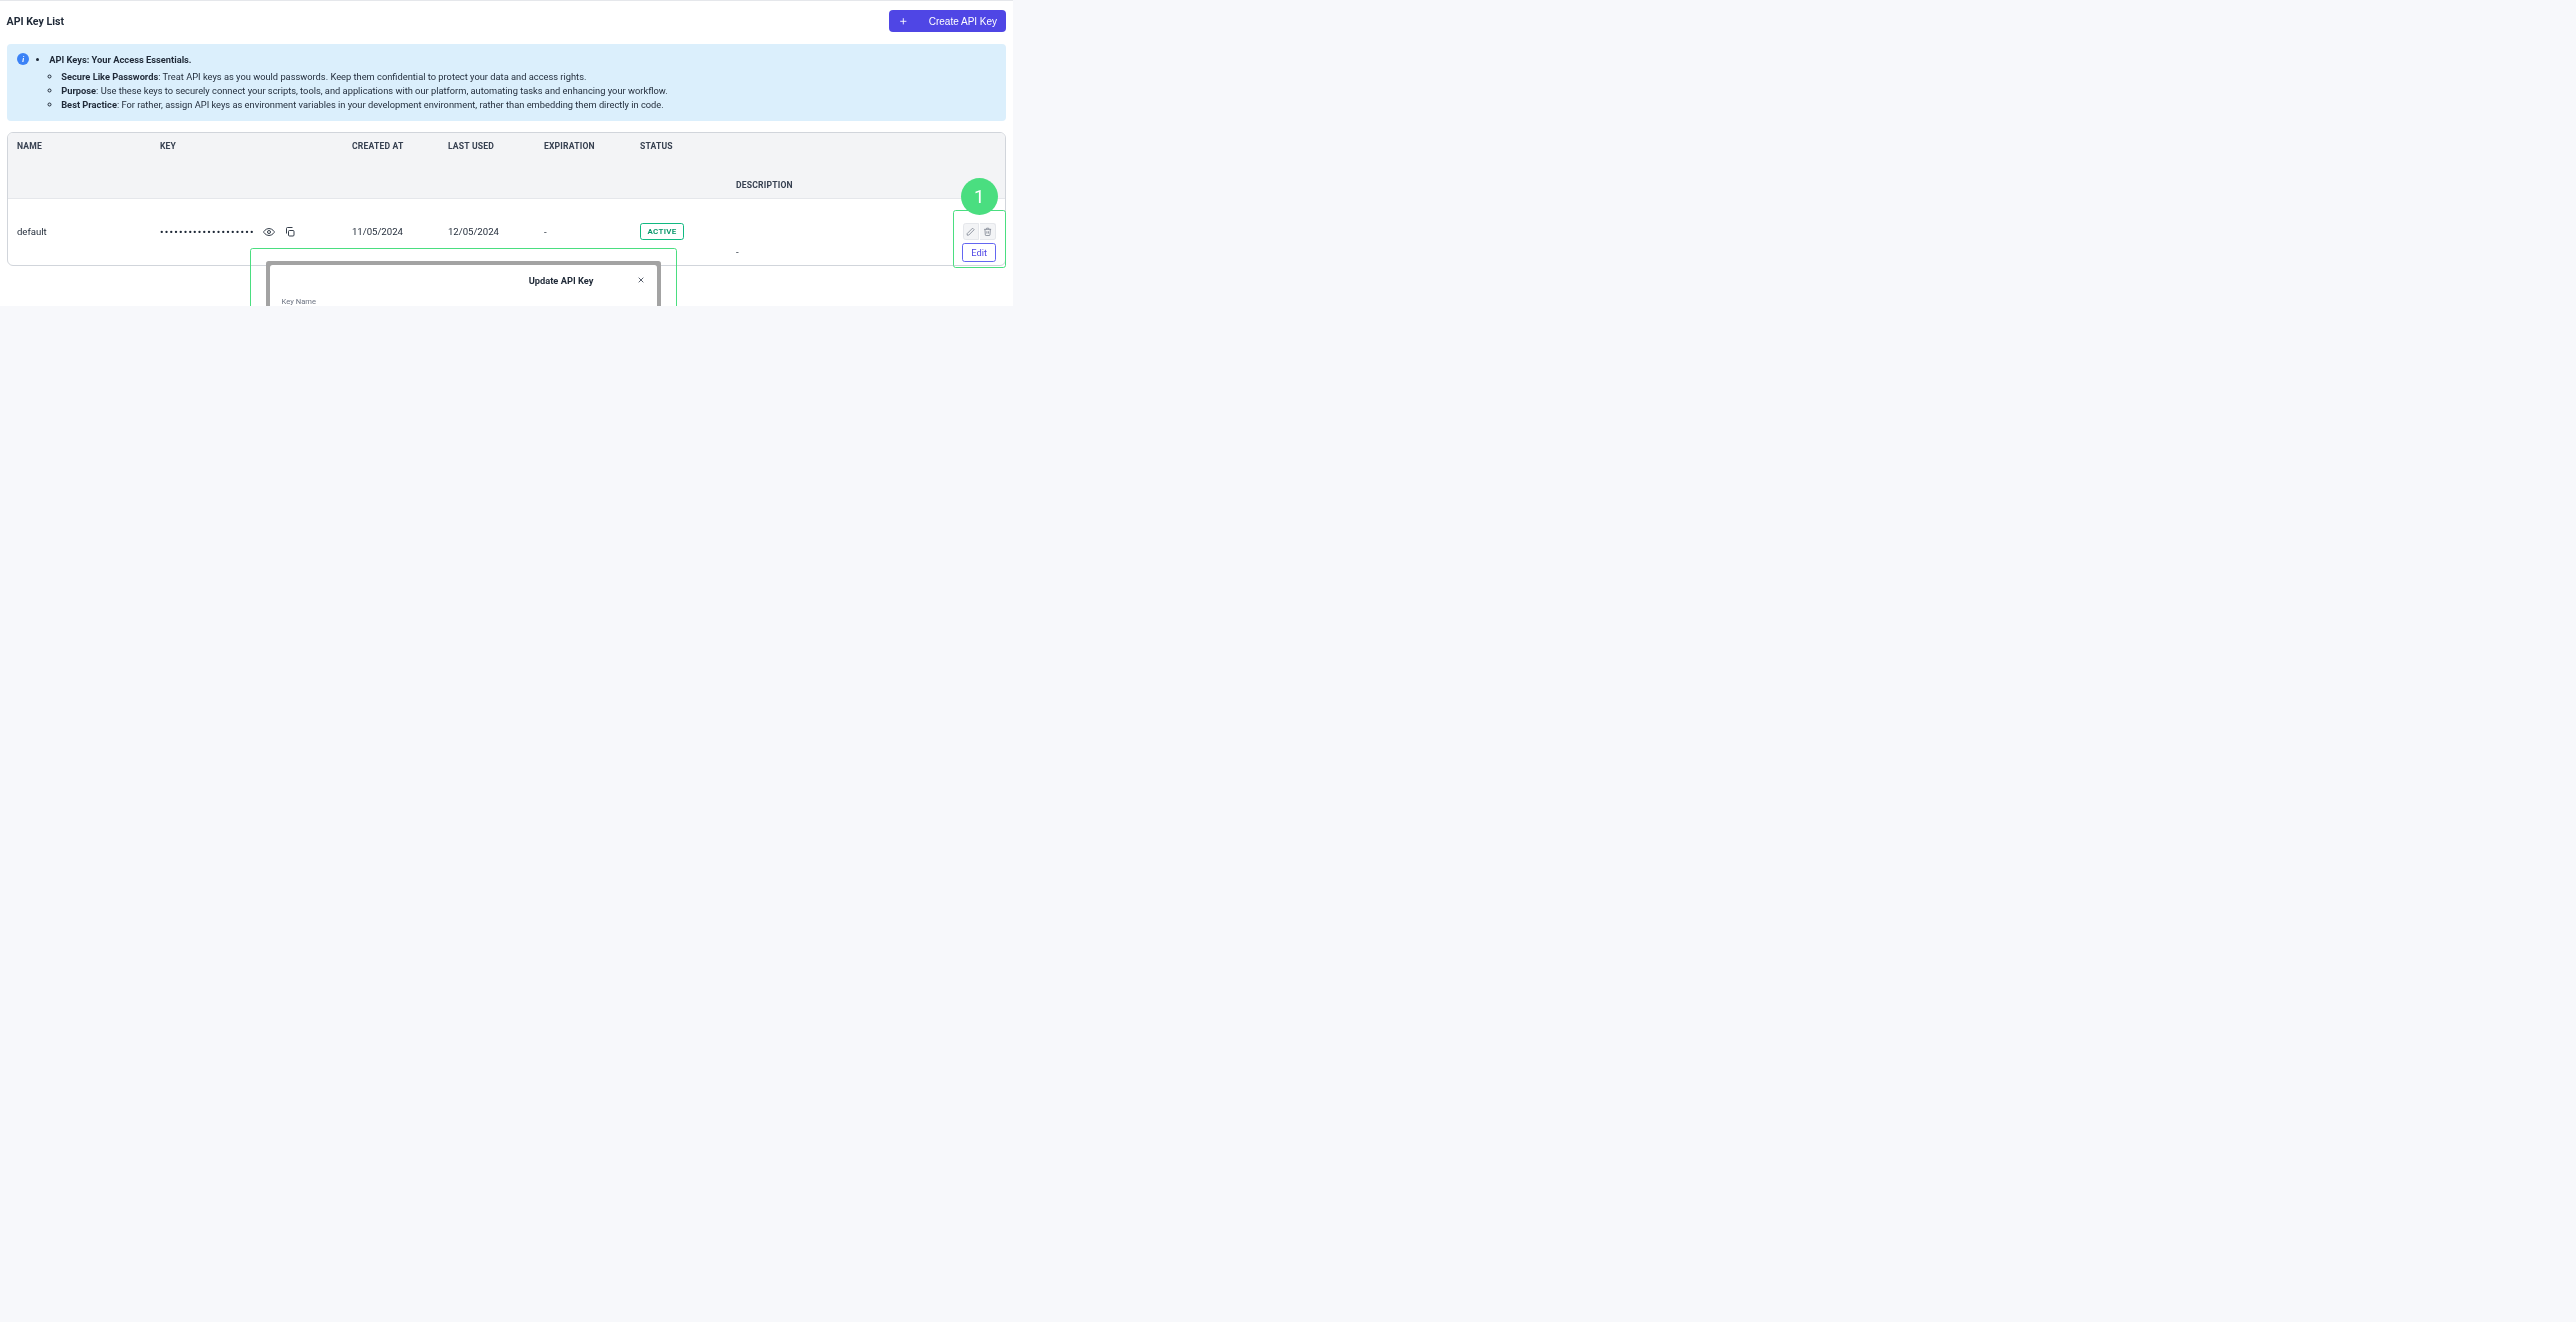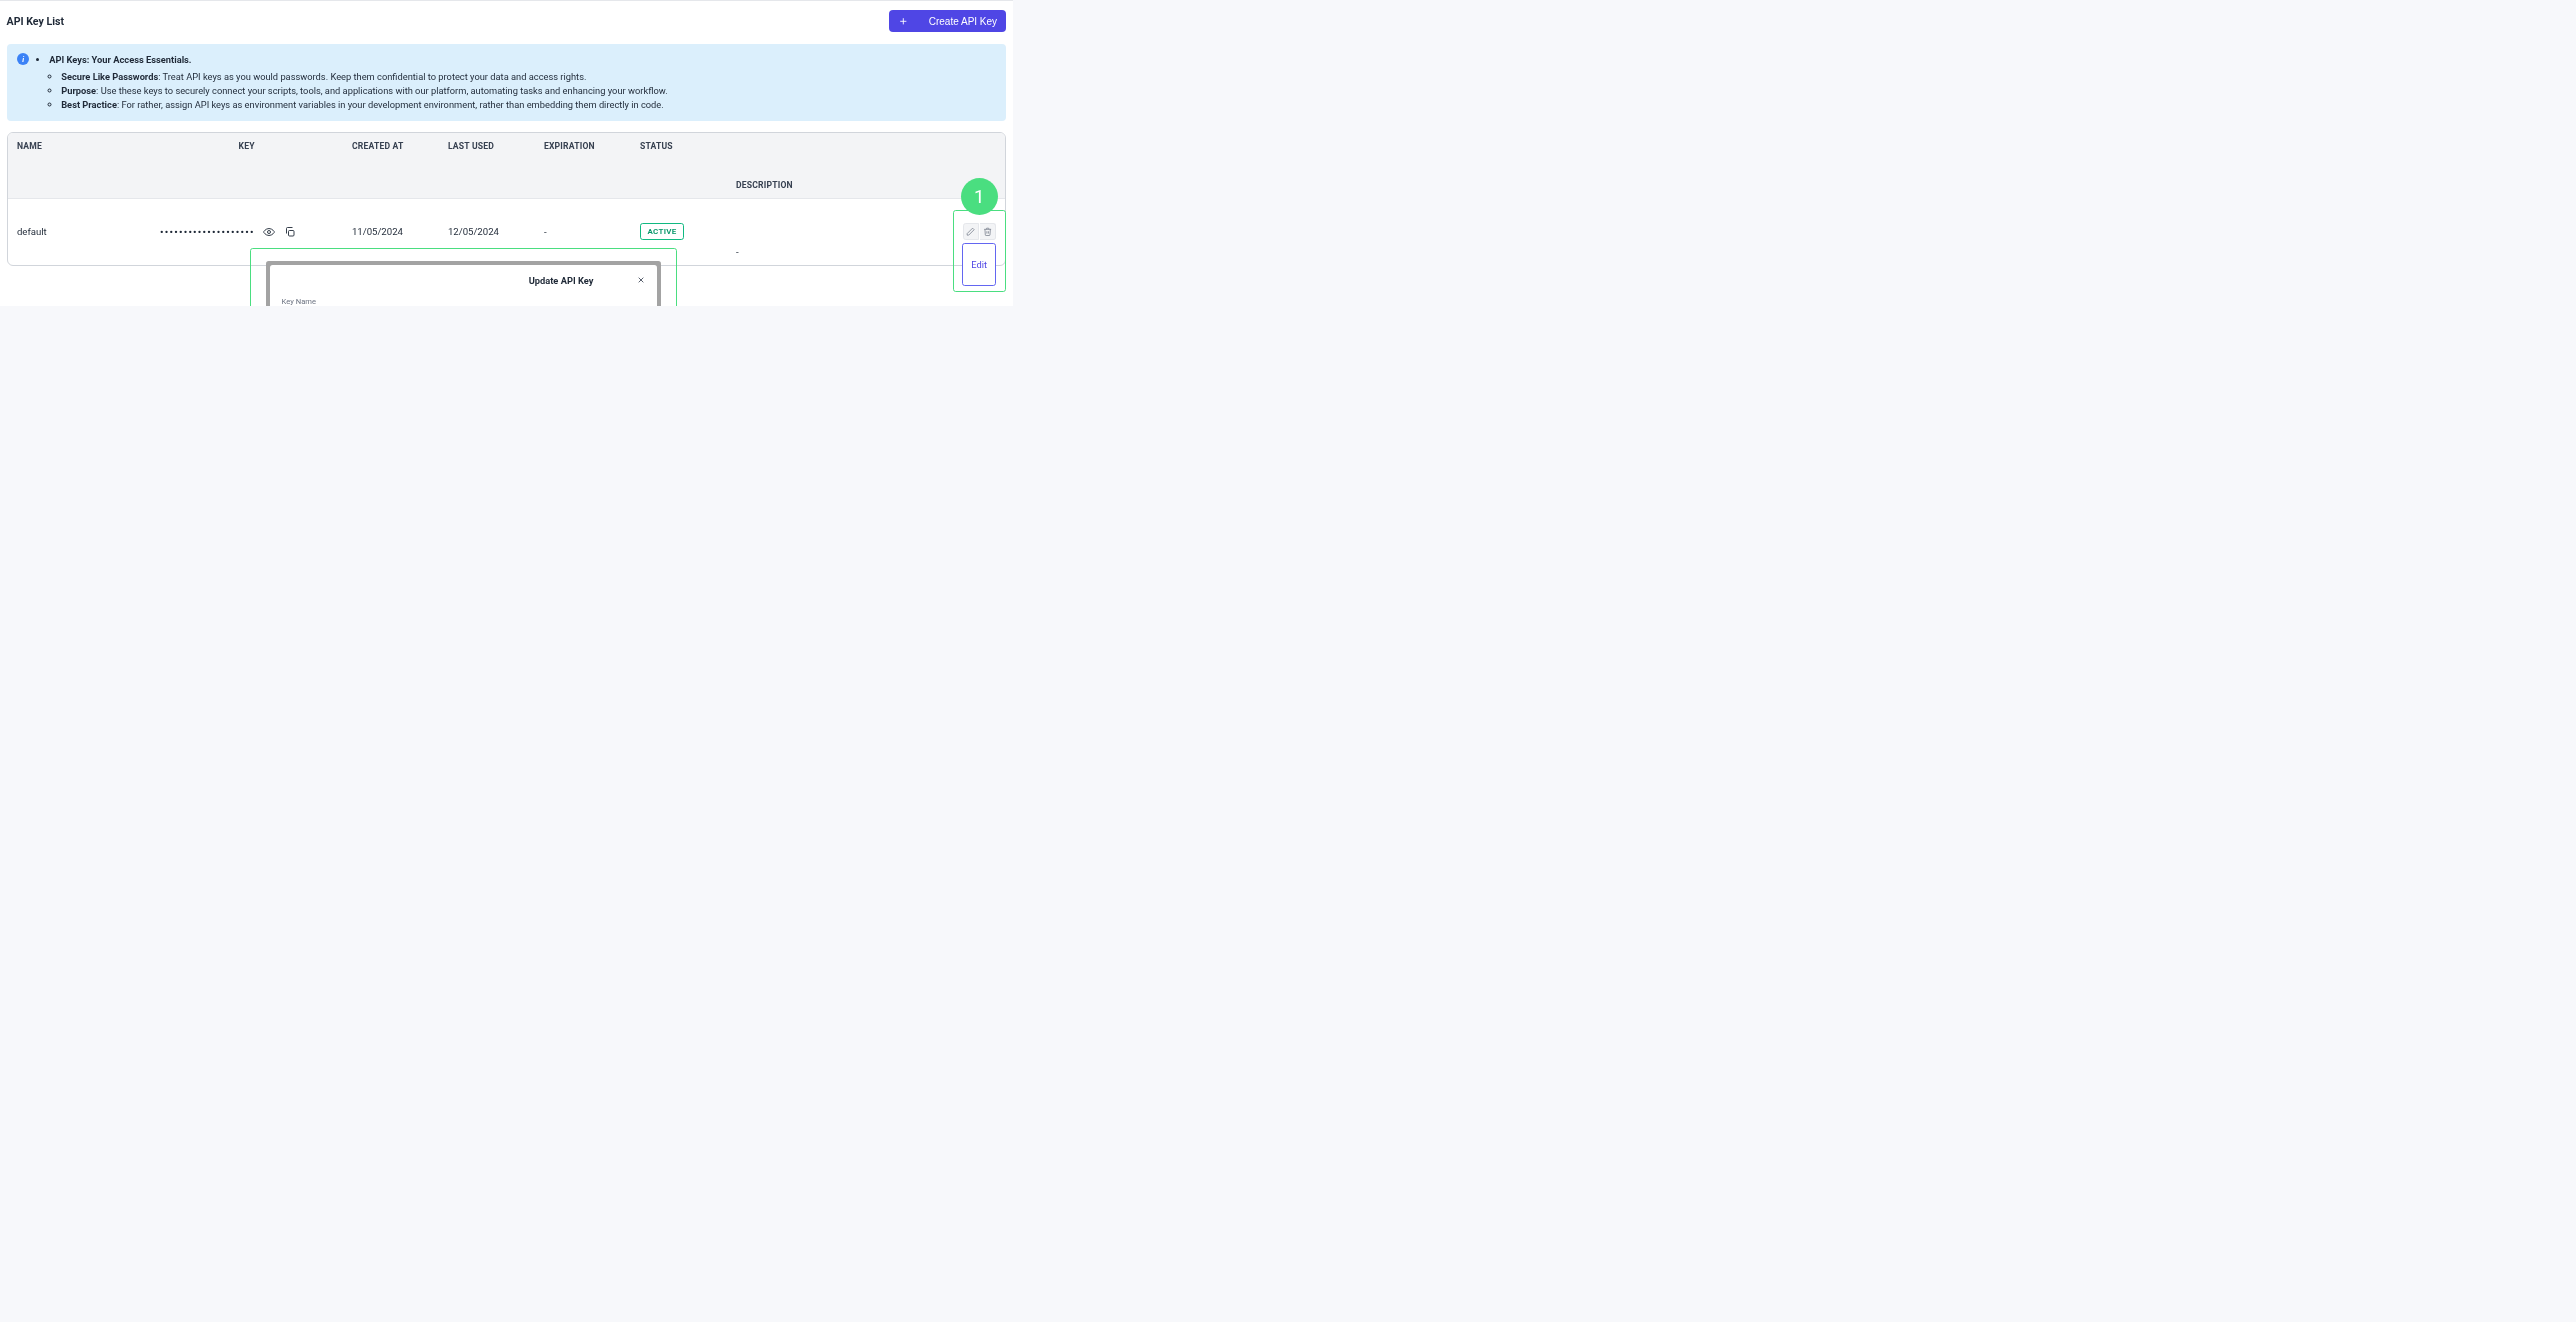--- a/index.html
+++ b/index.html
@@ -107,21 +107,21 @@
   .th, .td {
     padding: 8px 9.3px;
     font-size: 8.6px;
   }
   .th {
     font-weight: 700;
     letter-spacing: 0.2px;
     color: #374151;
   }
   .col-name   { flex: 0 0 143px; }
-  .col-key    { flex: 0 0 192px; text-align: center; }
+  .col-key    { flex: 0 0 192px; }
   .col-created{ flex: 0 0 96px; }
   .col-last   { flex: 0 0 96px; }
   .col-exp    { flex: 0 0 96px; }
   .col-status { flex: 0 0 96px; }
   .col-desc   { flex: 1 1 auto; margin-top: 39px; }
   .col-actions{ flex: 0 0 53px; text-align: right; }
   .trow {
     display: flex;
     align-items: center;
   }
@@ -185,21 +185,21 @@
     border-radius: 2.7px;
     padding: 32px 4px 5.3px 4px;
     text-align: center;
   }
   .edit-badge {
     display: inline-block;
     border: 0.7px solid #6366f1;
     color: #4f46e5;
     background: #fff;
     font-size: 9.3px;
-    padding: 15px 8px;
+    padding: 3px 8px;
     border-radius: 2.7px;
   }
 
   
   .modal-wrap {
     position: absolute;
     left: 250px;
     top: 247px;
     width: 427px;
     border: 1.3px solid #4ade80;

